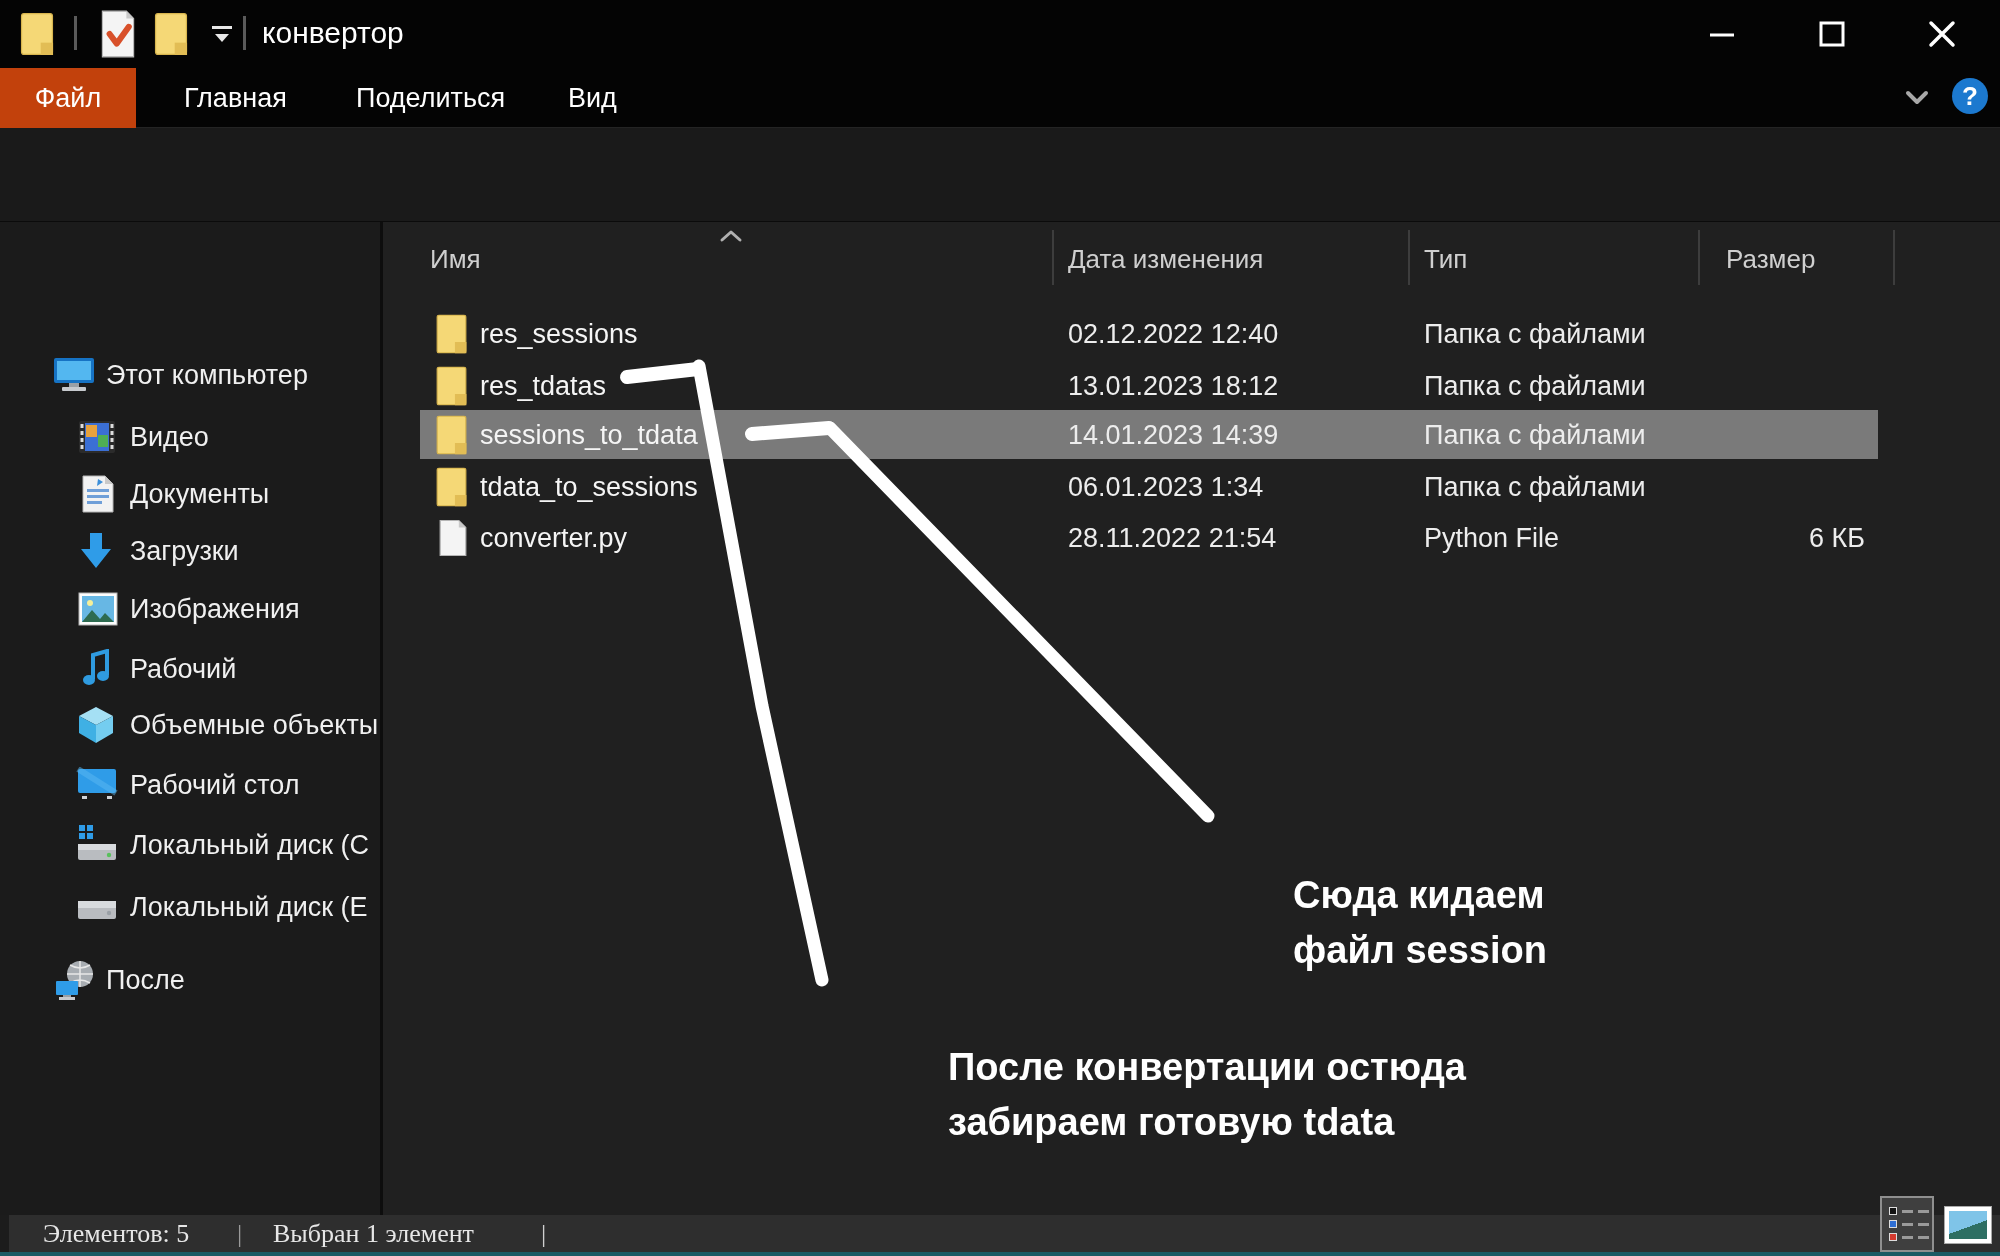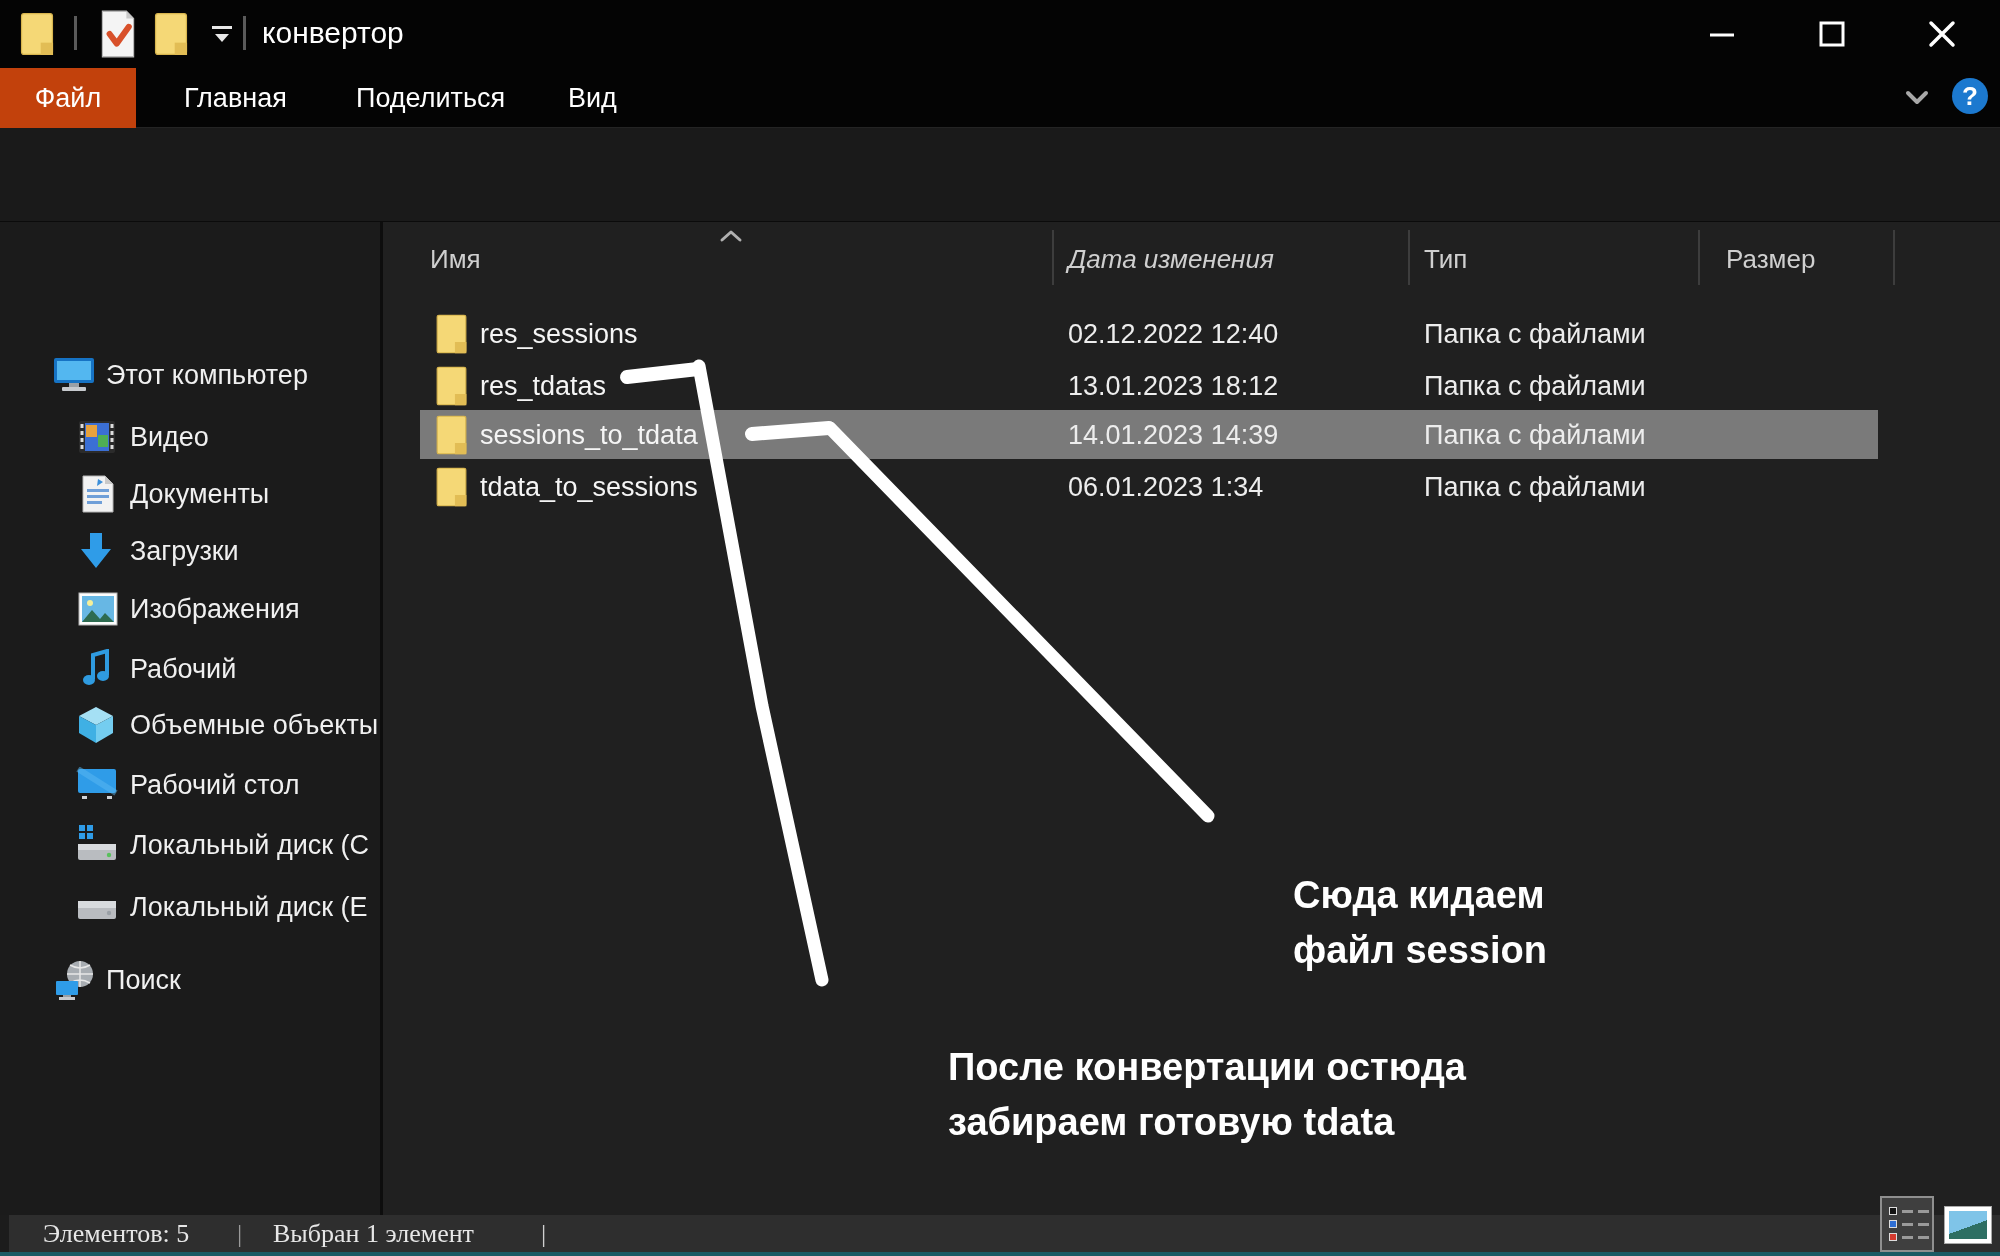--- a/index.html
+++ b/index.html
@@ -337,34 +337,34 @@
     <div class="side-item" style="top:732px;">
       <span class="abs" style="left:52px;">
         <svg width="46" height="42" viewBox="0 0 46 42">
             <circle cx="28" cy="15" r="13" fill="#a8adb2"></circle>
             <path d="M15 15 h26 M28 2 v26 M18 6 q10 6 20 0 M18 24 q10 -6 20 0" stroke="#e8e8e8" stroke-width="1.5" fill="none"></path>
             <rect x="4" y="22" width="22" height="14" rx="1" fill="#2f9ce8"></rect>
             <rect x="11" y="36" width="8" height="2" fill="#9aa0a6"></rect>
             <rect x="7" y="38" width="16" height="3" fill="#c7cace"></rect>
           </svg>
       </span>
-      <span class="lbl abs" style="left:106px;">Поиск</span>
+      <span class="lbl abs" style="left:106px;">После</span>
     </div>
   </div>
   <div class="abs pane-divider"></div>
 
   <div class="abs filepane"></div>
 
   <div class="abs" style="left:718px; top:228px; z-index:2;">
     <svg width="26" height="16" viewBox="0 0 26 16">
         <path d="M4 12 l9 -8 9 8" stroke="#b0b0b0" stroke-width="3" fill="none" stroke-linecap="round" stroke-linejoin="round"></path>
       </svg>
   </div>
   <div class="colhead" style="left:430px;">Имя</div>
-  <div class="colhead" style="left:1068px;font-style:italic;">Дата изменения</div>
+  <div class="colhead" style="left:1068px;">Дата изменения</div>
   <div class="colhead" style="left:1424px;">Тип</div>
   <div class="colhead" style="left:1726px;">Размер</div>
   <div class="colsep" style="left:1052px;"></div>
   <div class="colsep" style="left:1408px;"></div>
   <div class="colsep" style="left:1698px;"></div>
   <div class="colsep" style="left:1893px;"></div>
 
   <div class="frow" style="top:308px;">
     <span class="ficon">
         <svg width="33" height="39" viewBox="0 0 26 34">
@@ -410,20 +410,32 @@
           <rect x="0.5" y="0.5" width="25" height="33" rx="2" fill="#f5d876" stroke="#d8b54e"></rect>
           <path d="M16 24 h10 v10 h-10 z" fill="#e2bd55"></path>
         </svg>
       </span>
     <span class="cell name c-name">tdata_to_sessions</span>
     <span class="cell c-date">06.01.2023 1:34</span>
     <span class="cell c-type">Папка с файлами</span>
     <span class="cell c-size"></span>
   </div>
 
+  <div class="frow" style="top:512px;">
+    <span class="ficon" style="left:56px;">
+        <svg width="28" height="38" viewBox="0 0 24 32">
+          <path d="M1 1 h16 l6 6 v24 h-22 z" fill="#f4f4f4" stroke="#b5b5b5"></path>
+          <path d="M17 1 l6 6 h-6 z" fill="#c9c9c9"></path>
+        </svg>
+      </span>
+    <span class="cell name c-name">converter.py</span>
+    <span class="cell c-date">28.11.2022 21:54</span>
+    <span class="cell c-type">Python File</span>
+    <span class="cell c-size">6 КБ</span>
+  </div>
 
   <div class="abs statusbar">
     <span class="status-txt" style="left:34px;">Элементов: 5</span>
     <span class="status-txt" style="left:228px; color:#9a9a9a;">|</span>
     <span class="status-txt" style="left:264px;">Выбран 1 элемент</span>
     <span class="status-txt" style="left:532px; color:#cfcfcf;">|</span>
   </div>
   <div class="abs viewbtn-details">
     <div class="vrow">
         <span class="vdot" style="background:#141414;"></span>

